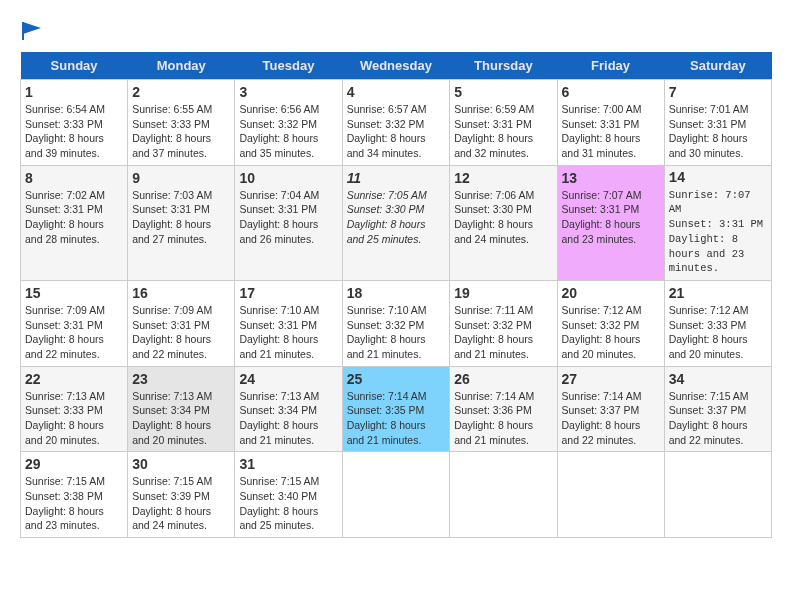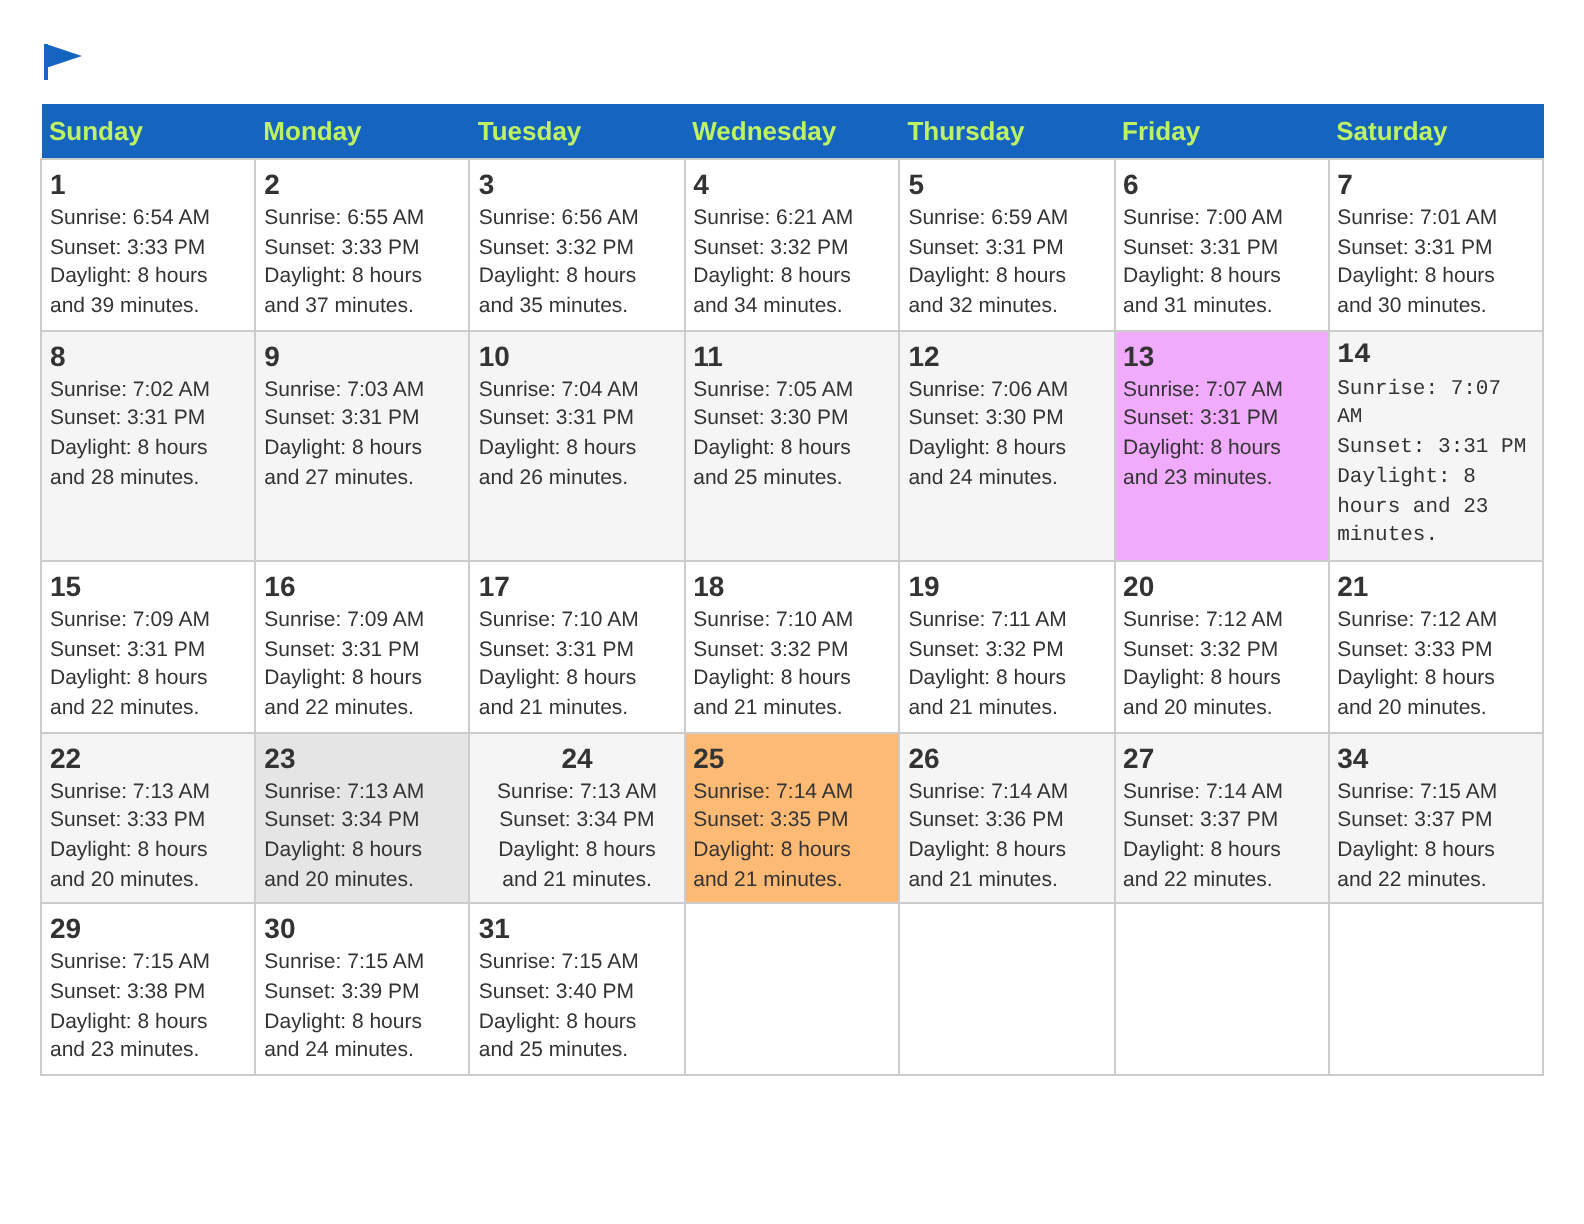--- a/index.html
+++ b/index.html
@@ -42,23 +42,23 @@
       font-size: 16px;
       color: #555;
     }
     .calendar {
       width: 100%;
       border-collapse: collapse;
       font-size: 11px;
     }
     .calendar th {
       background-color: #1565c0;
-      color: #bef264;
+      color: #e5e5e5;
       padding: 6px 4px;
-      text-align: left;
+      text-align: center;
       font-size: 13px;
       font-weight: bold;
     }
     .calendar td {
       border: 1px solid #ccc;
       vertical-align: top;
       padding: 4px;
       width: 108px;
       min-height: 80px;
       background: #fff;
@@ -138,21 +138,21 @@
         <span class="day-number">3</span>
         <div class="day-info">
           <span>Sunrise: 6:56 AM</span><br>
           <span>Sunset: 3:32 PM</span><br>
           <span>Daylight: 8 hours and 35 minutes.</span>
         </div>
       </td>
         <td>
         <span class="day-number">4</span>
         <div class="day-info">
-          <span>Sunrise: 6:21 AM</span><br>
+          <span>Sunrise: 6:57 AM</span><br>
           <span>Sunset: 3:32 PM</span><br>
           <span>Daylight: 8 hours and 34 minutes.</span>
         </div>
       </td>
         <td>
         <span class="day-number">5</span>
         <div class="day-info">
           <span>Sunrise: 6:59 AM</span><br>
           <span>Sunset: 3:31 PM</span><br>
           <span>Daylight: 8 hours and 32 minutes.</span>
@@ -193,21 +193,21 @@
         </div>
       </td>
         <td style="background: rgb(245, 245, 245); margin-left: 36px;">
         <span class="day-number">10</span>
         <div class="day-info">
           <span>Sunrise: 7:04 AM</span><br>
           <span>Sunset: 3:31 PM</span><br>
           <span>Daylight: 8 hours and 26 minutes.</span>
         </div>
       </td>
-        <td style="background: rgb(245, 245, 245);">
+        <td style="background: rgb(245, 245, 245); font-style: italic;">
         <span class="day-number">11</span>
         <div class="day-info">
           <span>Sunrise: 7:05 AM</span><br>
           <span>Sunset: 3:30 PM</span><br>
           <span>Daylight: 8 hours and 25 minutes.</span>
         </div>
       </td>
         <td style="background: rgb(245, 245, 245); margin-top: 41px;">
         <span class="day-number">12</span>
         <div class="day-info">
@@ -301,29 +301,29 @@
         </div>
       </td>
         <td style="background: #e5e5e5;">
         <span class="day-number">23</span>
         <div class="day-info">
           <span>Sunrise: 7:13 AM</span><br>
           <span>Sunset: 3:34 PM</span><br>
           <span>Daylight: 8 hours and 20 minutes.</span>
         </div>
       </td>
-        <td style="background: rgb(245, 245, 245); text-align: center;">
+        <td style="background: rgb(245, 245, 245);">
         <span class="day-number">24</span>
         <div class="day-info">
           <span>Sunrise: 7:13 AM</span><br>
           <span>Sunset: 3:34 PM</span><br>
           <span>Daylight: 8 hours and 21 minutes.</span>
         </div>
       </td>
-        <td style="background: #fdba74;">
+        <td style="background: #7dd3fc;">
         <span class="day-number">25</span>
         <div class="day-info">
           <span>Sunrise: 7:14 AM</span><br>
           <span>Sunset: 3:35 PM</span><br>
           <span>Daylight: 8 hours and 21 minutes.</span>
         </div>
       </td>
         <td style="background: rgb(245, 245, 245); margin-left: 16px;">
         <span class="day-number">26</span>
         <div class="day-info">

